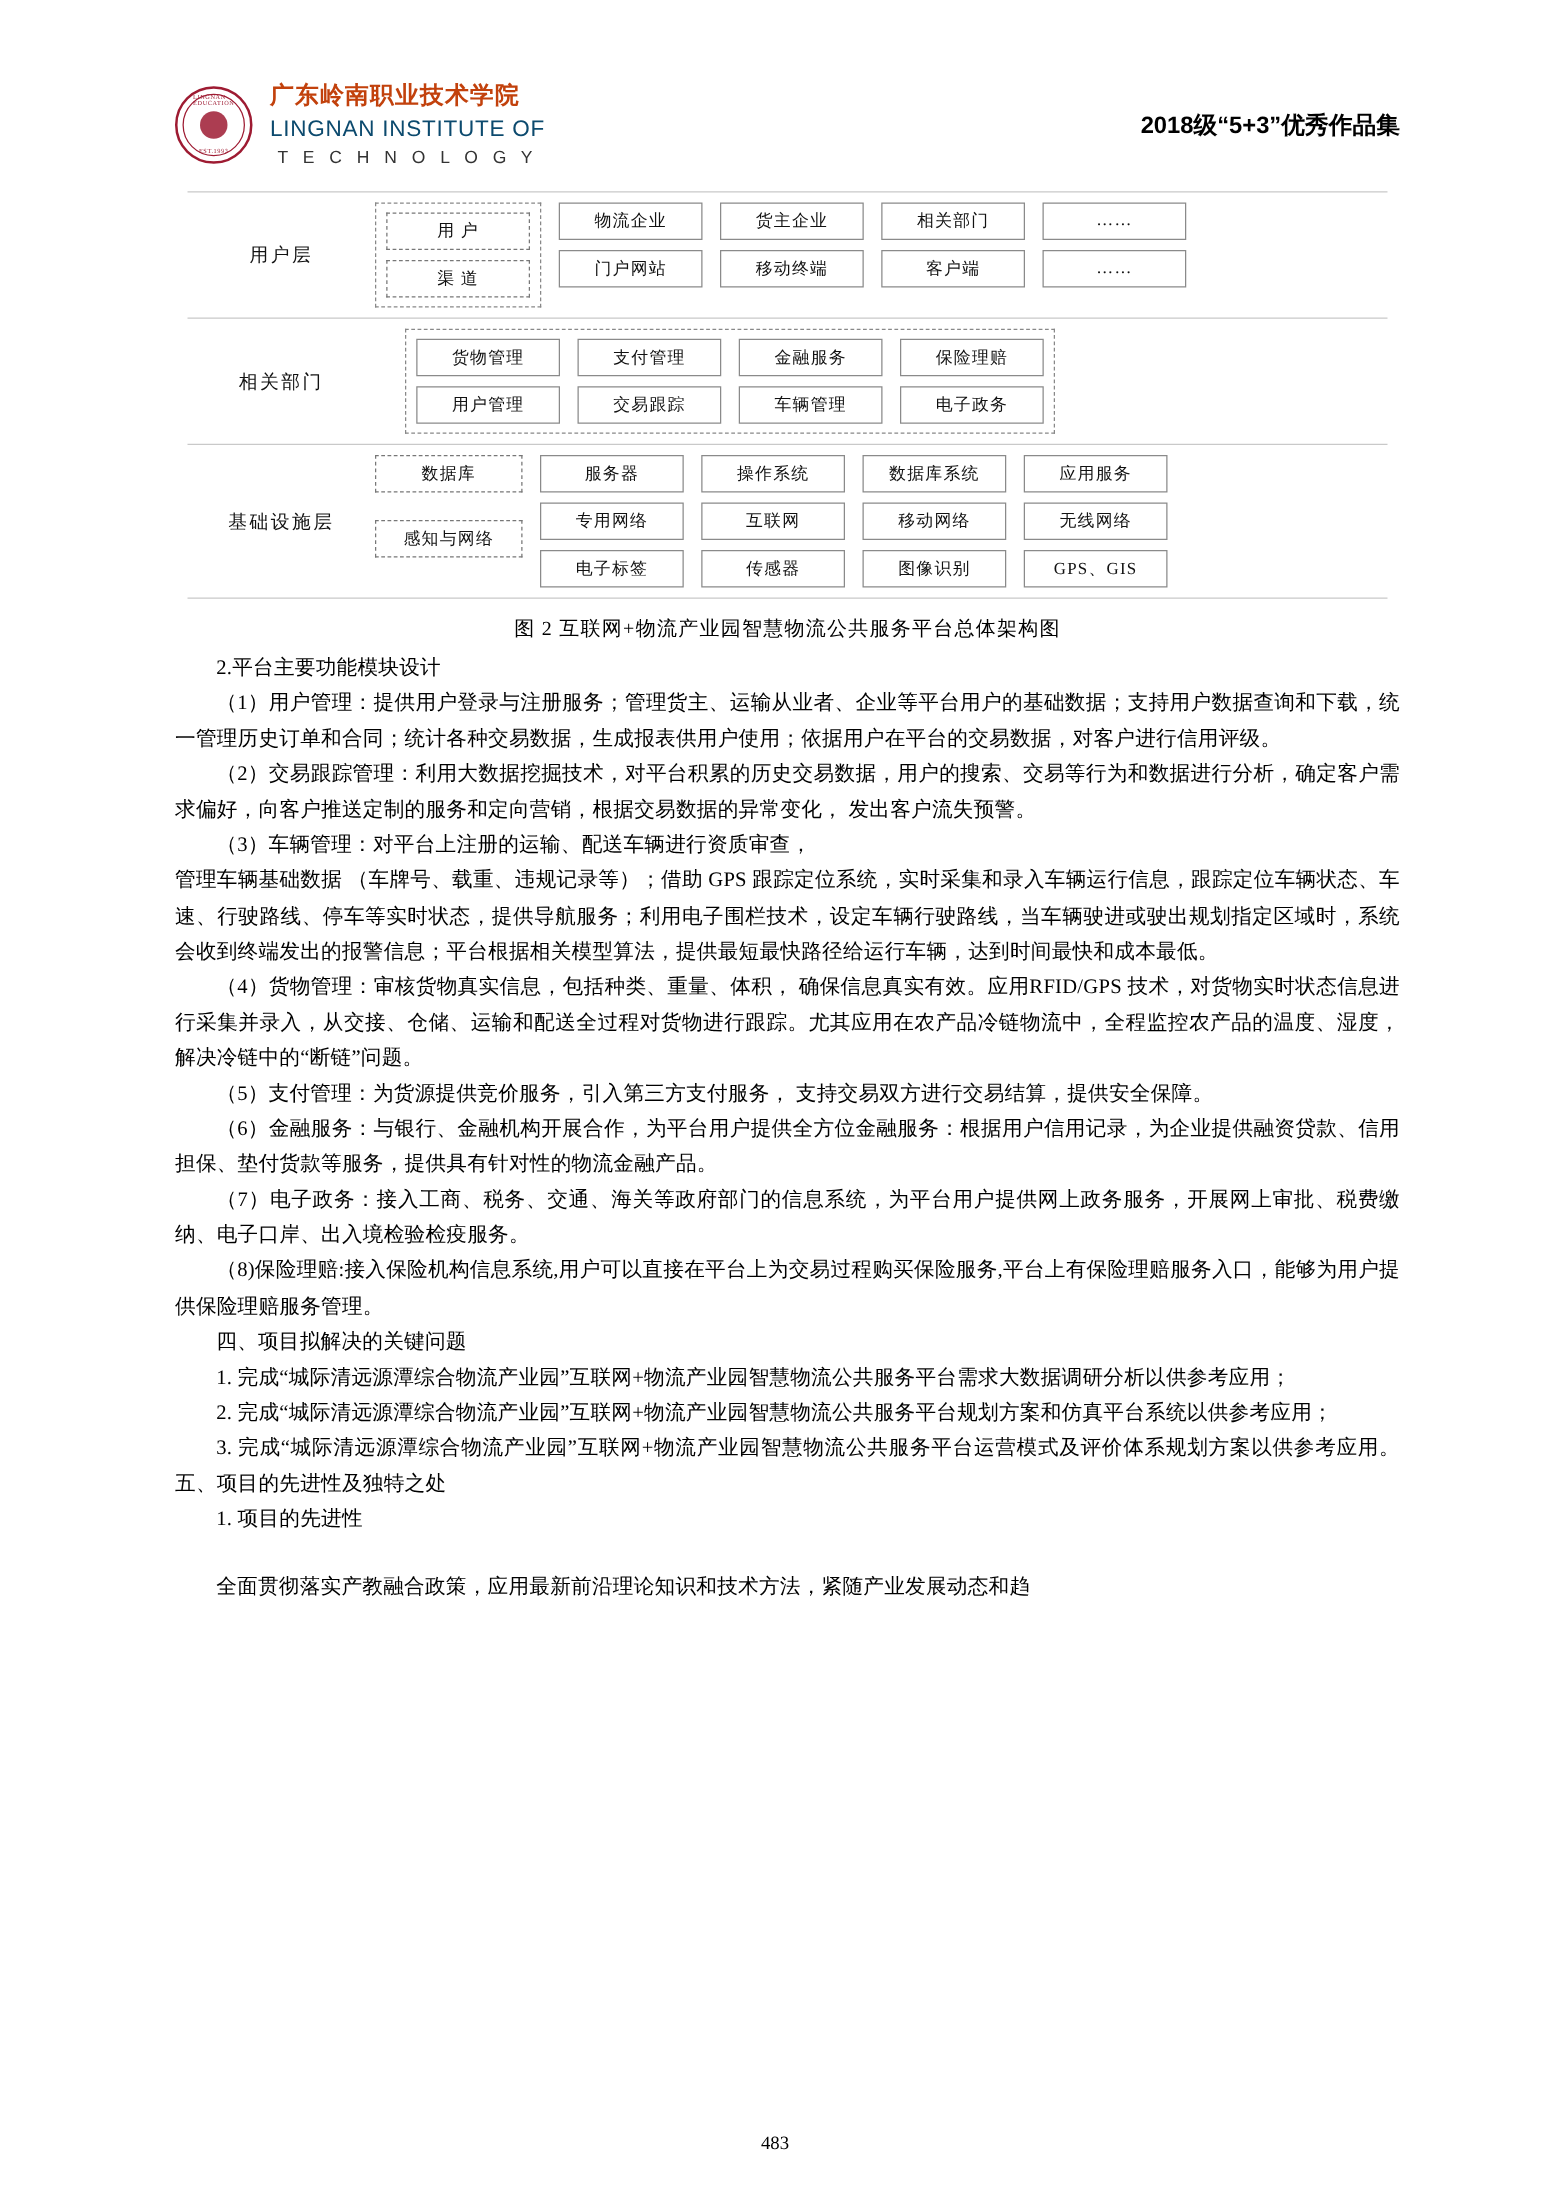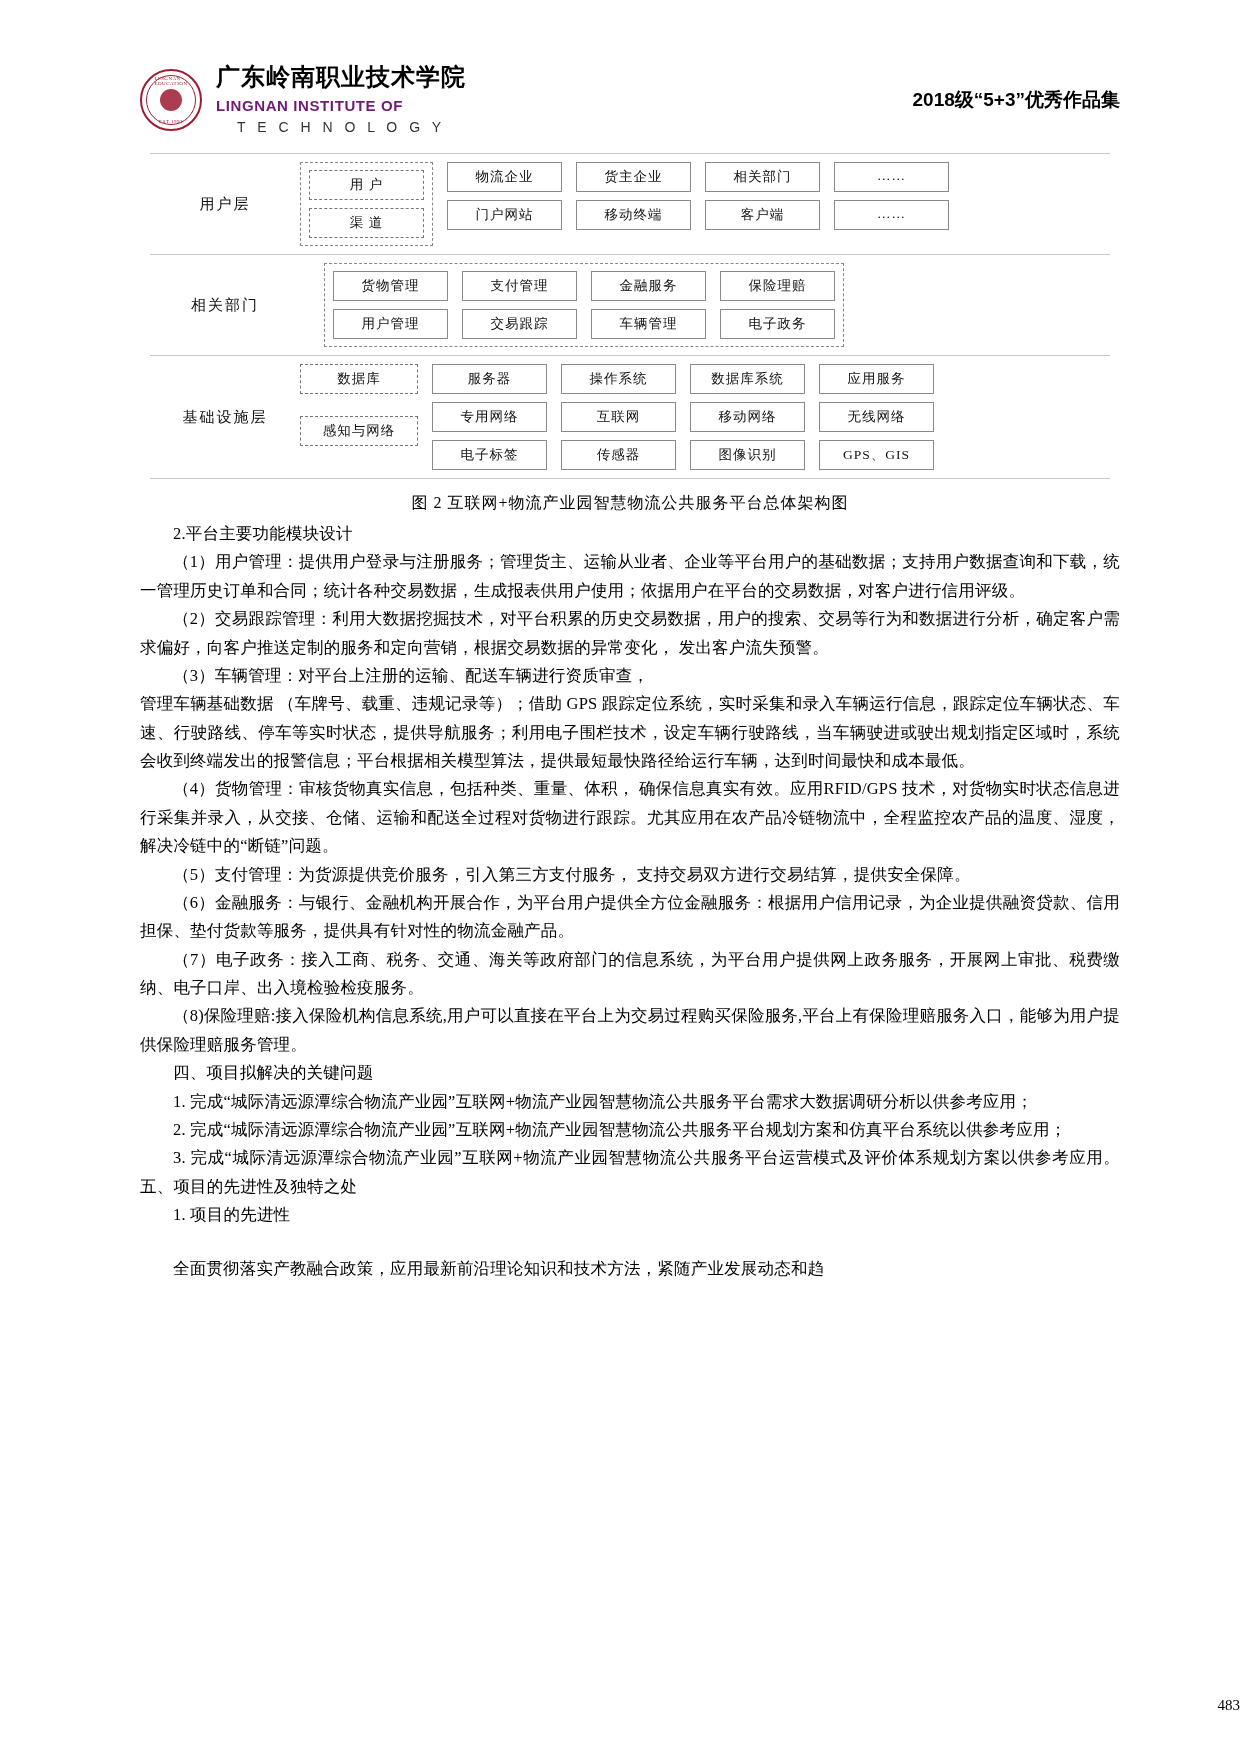--- a/index.html
+++ b/index.html
@@ -38,26 +38,26 @@
   }
   .seal .ring-text{
     position:absolute; inset:0; font-size:5px; color:#9e1b32;
     letter-spacing:.5px;
   }
   .seal .ring-text span{ position:absolute; }
   .seal .t-top{ top:5px; left:50%; transform:translateX(-50%); }
   .seal .t-bot{ bottom:5px; left:50%; transform:translateX(-50%); }
   .brand-text { line-height:1.25; }
   .brand-cn {
-    font-family:Liberation Mono, monospace;
-    font-size:24px; font-weight:bold; letter-spacing:1px; color:#000000;
+    font-family:Liberation Sans, sans-serif;
+    font-size:19px; font-weight:bold; letter-spacing:1px; color:#c2410c;
   }
   .brand-en {
     font-family:"Liberation Sans", sans-serif;
-    font-size:15px; font-weight:bold; letter-spacing:.6px; color:#701a75;
+    font-size:18px; font-weight:normal; letter-spacing:.6px; color:#0c4a6e;
     margin-top:3px;
   }
   .brand-en2 {
     font-family:"Liberation Sans", sans-serif;
     font-size:14px; letter-spacing:4px; color:#333; margin-top:3px;
     text-align:center;
   }
   .header-title {
     font-family:"Liberation Sans", sans-serif;
     font-size:19px; font-weight:bold; color:#000; white-space:nowrap;
@@ -98,21 +98,21 @@
     flex-direction:column; gap:8px;
   }
   .fig-caption {
     text-align:center; font-size:16px; margin:14px 0 2px 0; letter-spacing:1px;
   }
   
   .content { font-size:16.5px; line-height:1.72; letter-spacing:.2px; }
   .content p { margin:0; text-align:justify; }
   .indent2 { text-indent:2em; }
   .pagenum {
-    position:absolute; bottom:40px; left:0; right:0; text-align:right;
+    position:absolute; bottom:30px; left:0; right:0; text-align:center;
     font-size:15px;
   }
 </style>
 </head>
 <body>
 
 <div class="page">
 
   <div class="header">
     <div class="brand">

